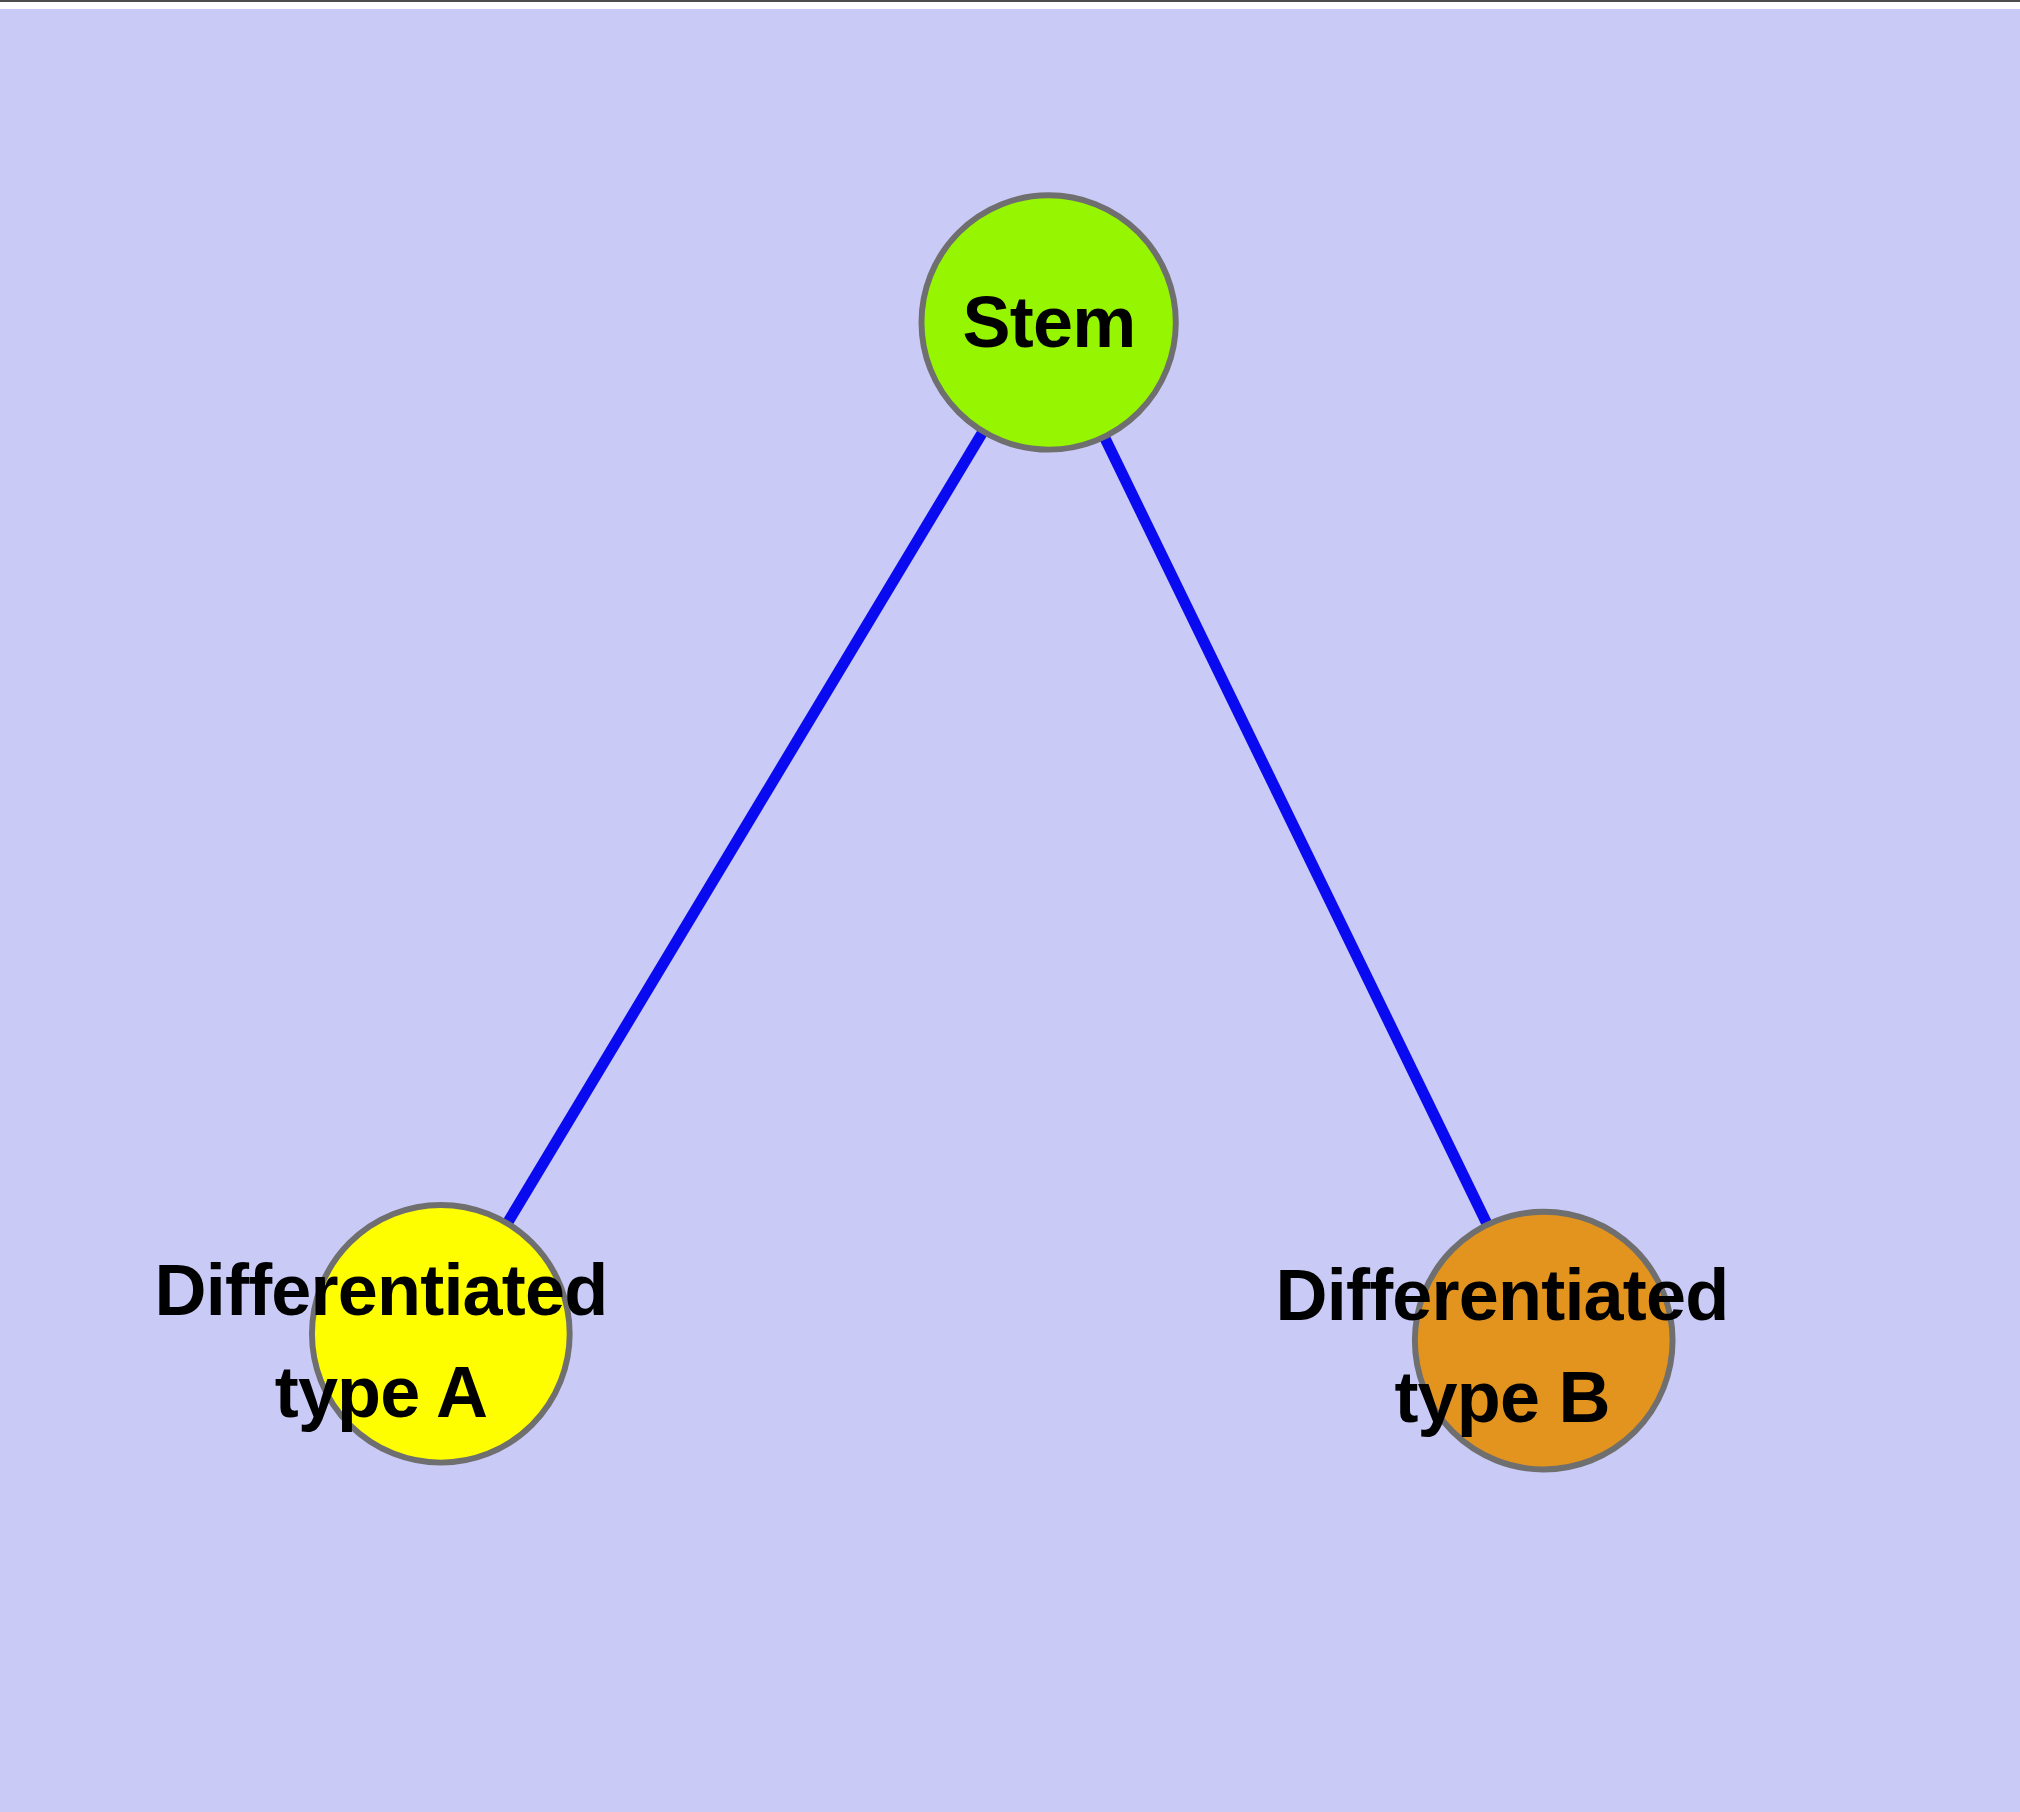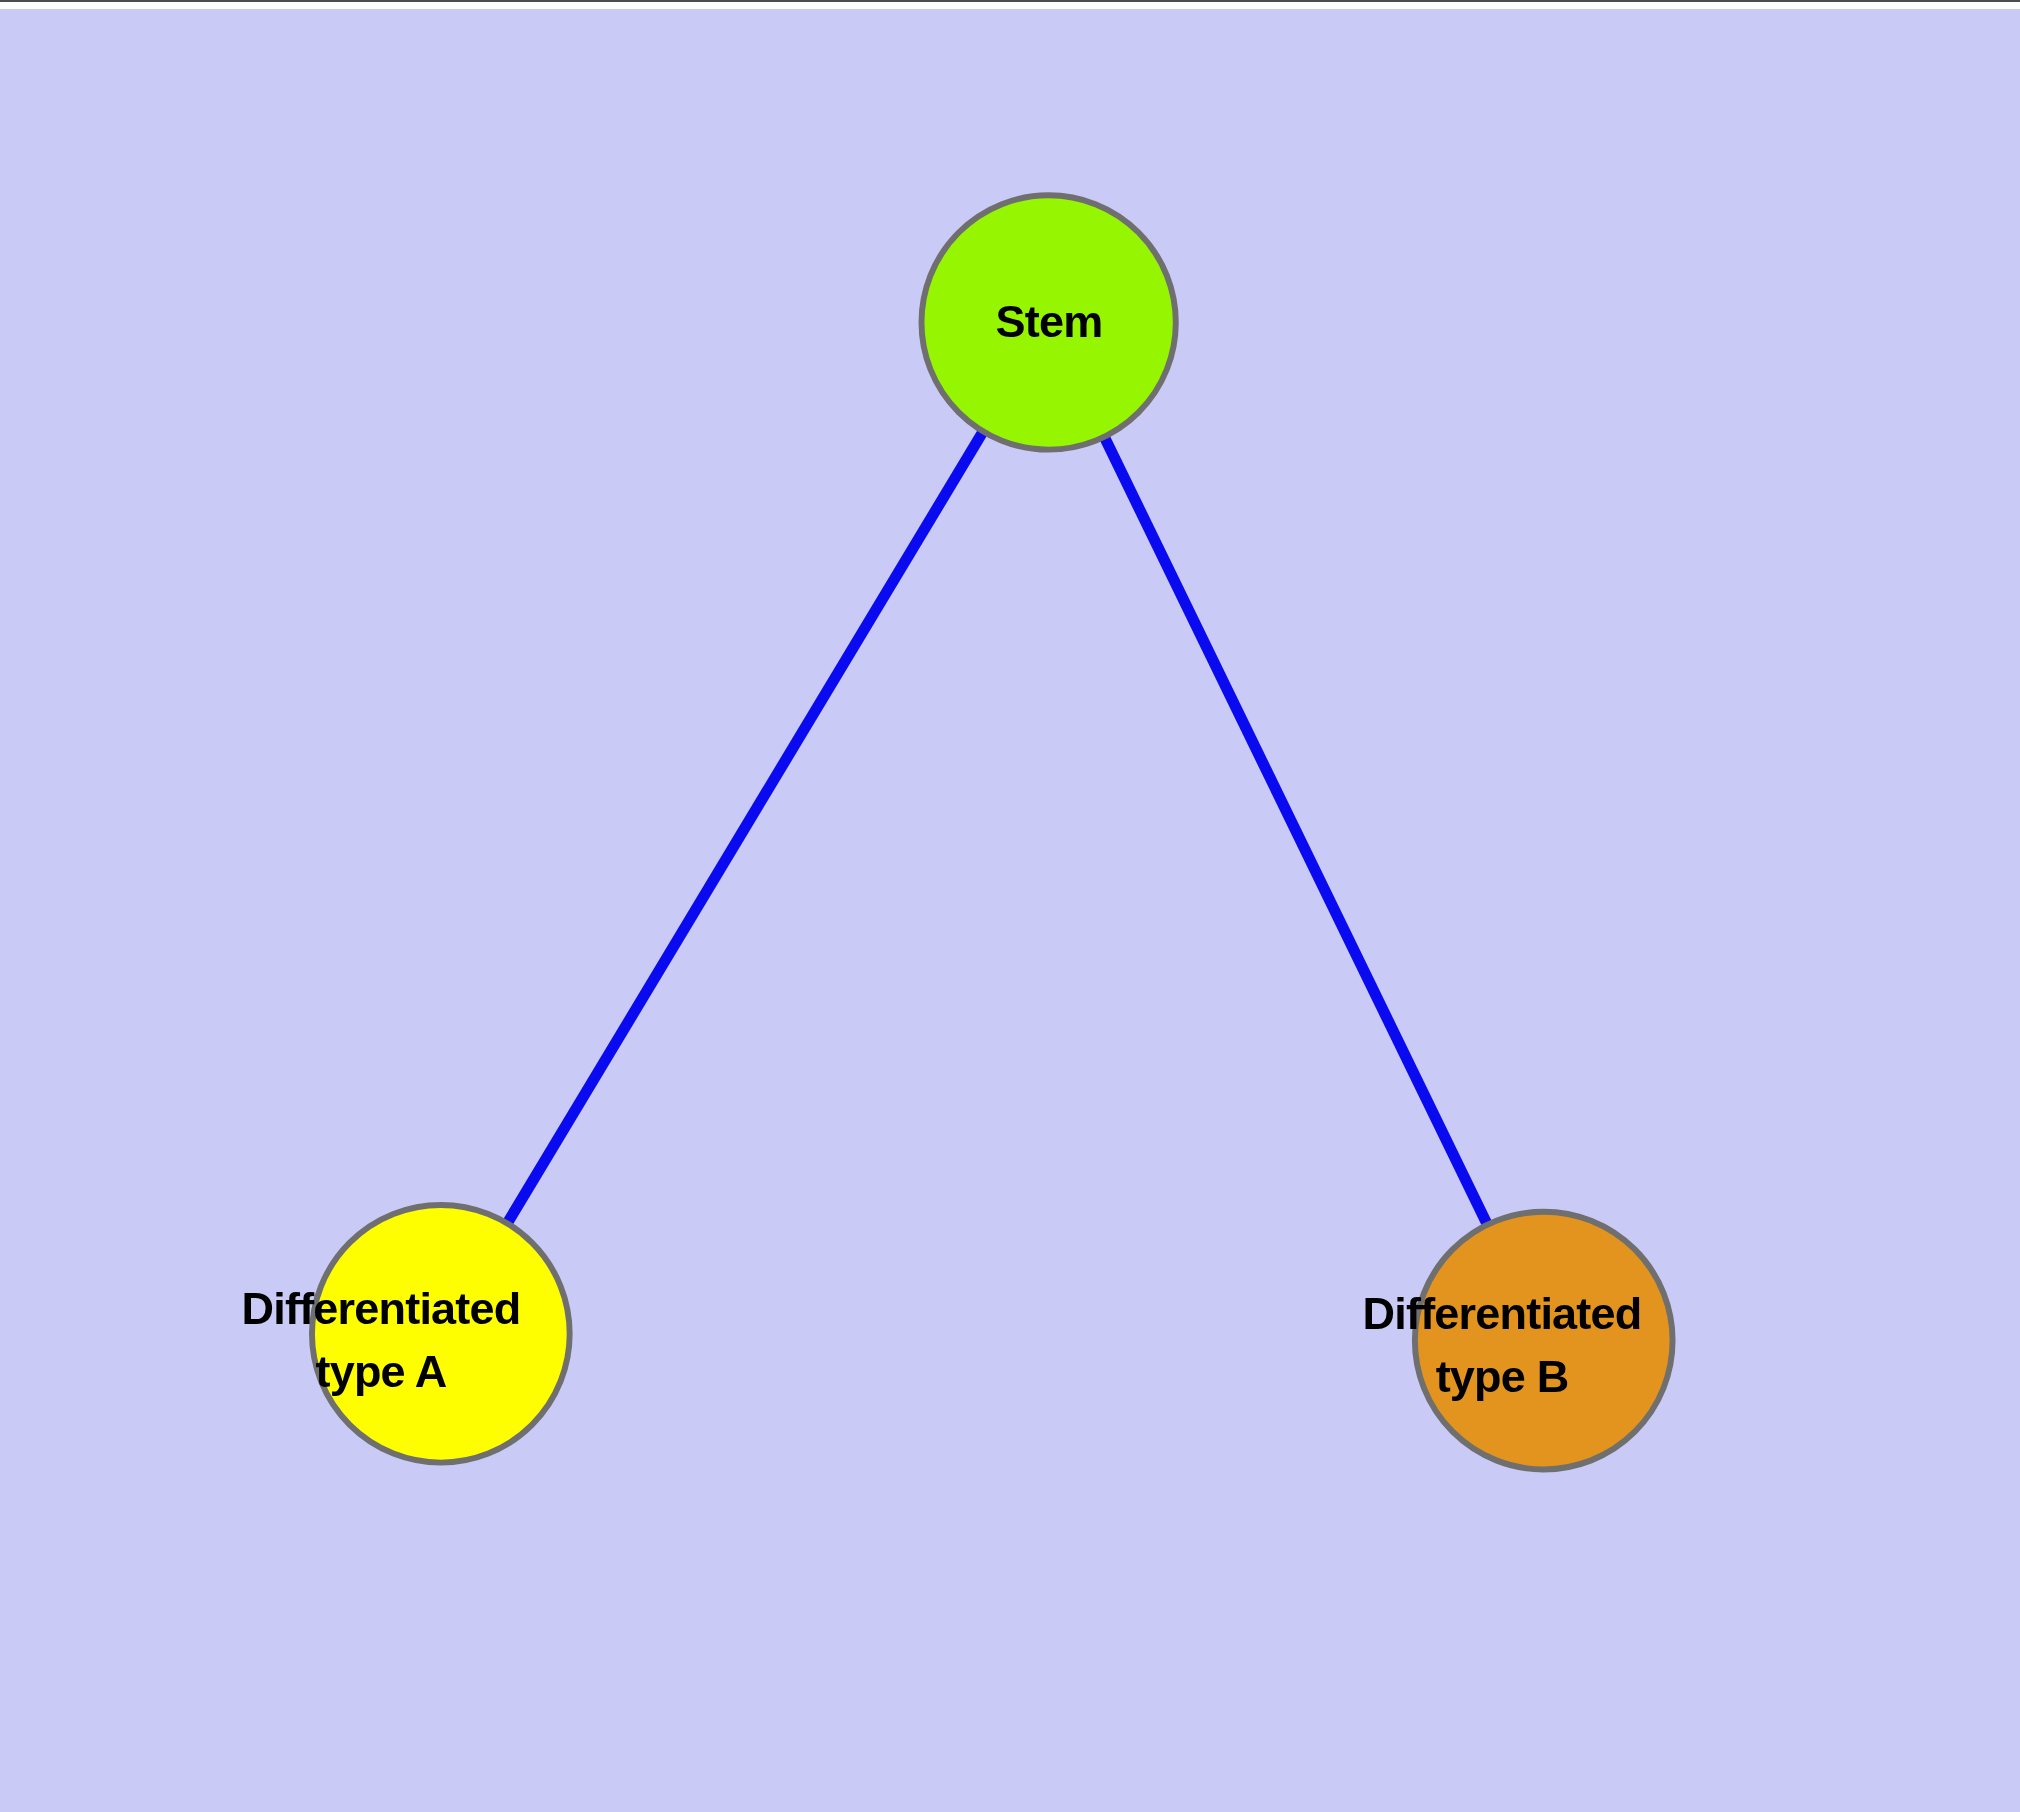--- a/index.html
+++ b/index.html
@@ -49,21 +49,21 @@
     fill: none;
   }
   .graph-node {
     stroke-width: 7px;
   }
   .node-label {
     position: absolute;
     transform: translate(-50%, -50%);
     color: #000000;
     font-weight: bold;
-    font-size: 45px;
+    font-size: 72px;
     line-height: 1.42;
     text-align: center;
     white-space: pre-line;
     letter-spacing: -0.8px;
   }
 </style>
 </head>
 <body>
 
 <div class="stage">

